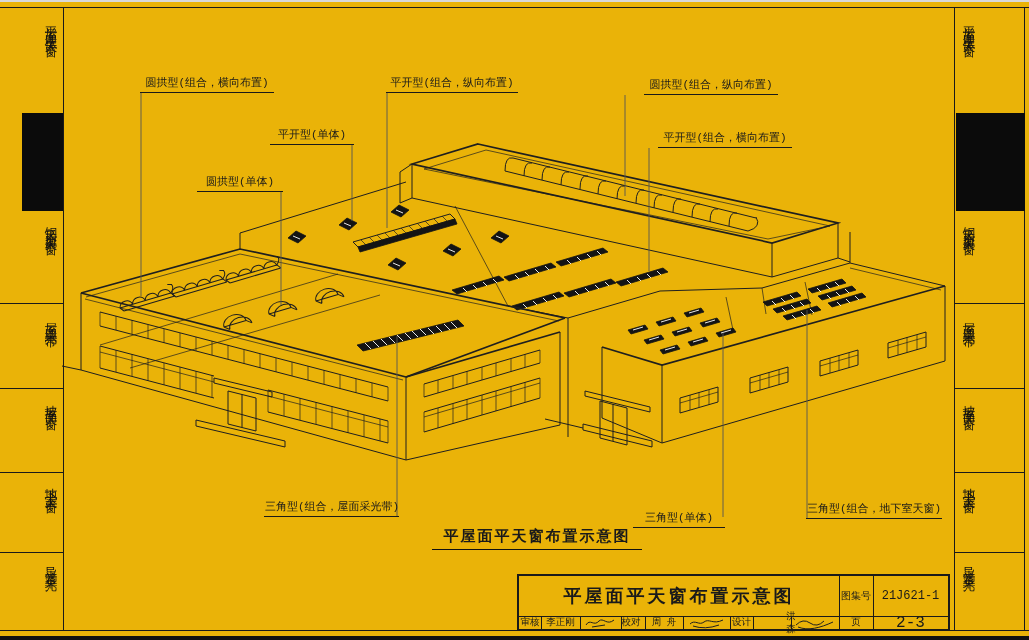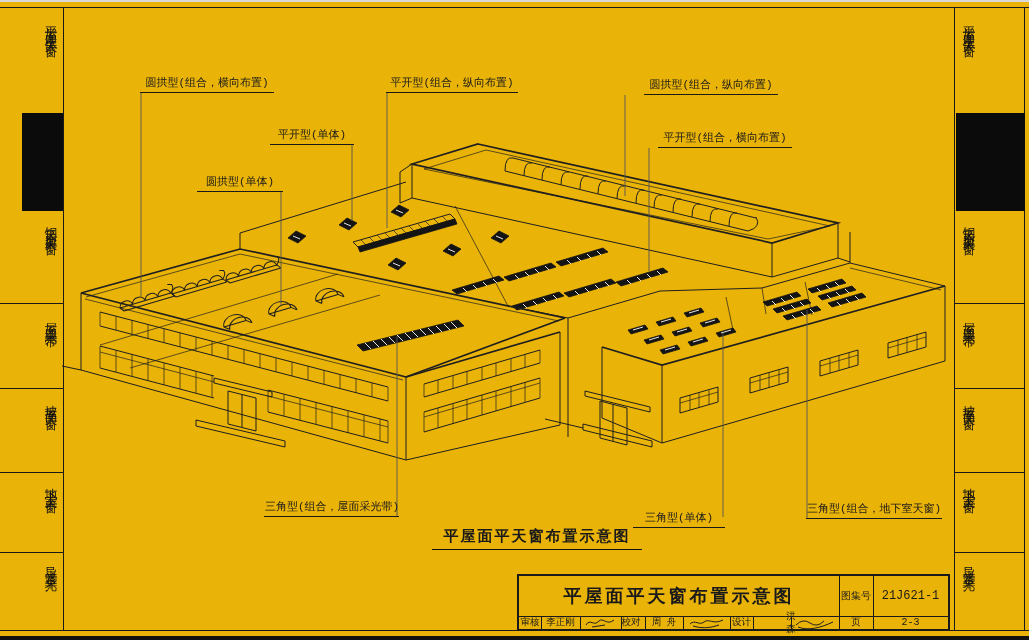--- a/index.html
+++ b/index.html
@@ -274,16 +274,16 @@
         </svg>
     </div>
     <div class="cell l2" style="left:211px;width:23px;">设计</div>
     <div class="cell l2" style="left:234px;width:38px;padding-left:38px;">洪 森</div>
     <div class="cell l2" style="left:272px;width:48px;">
       <svg width="42" height="12" viewBox="0 0 42 12">
           <path d="M2,8 Q9,1 16,6 T30,4 M4,10 C14,14 26,11 39,5" stroke="#111" fill="none" stroke-width="1.1"></path>
         </svg>
     </div>
     <div class="cell l2" style="left:320px;width:34px;">页</div>
-    <div class="cell l2" style="left:354px;width:75px;font-size:10px;">2-3</div>
+    <div class="cell l2" style="left:354px;width:75px;font-size:16px;">2-3</div>
   </div>
 
 </div>
 
 </body></html>

